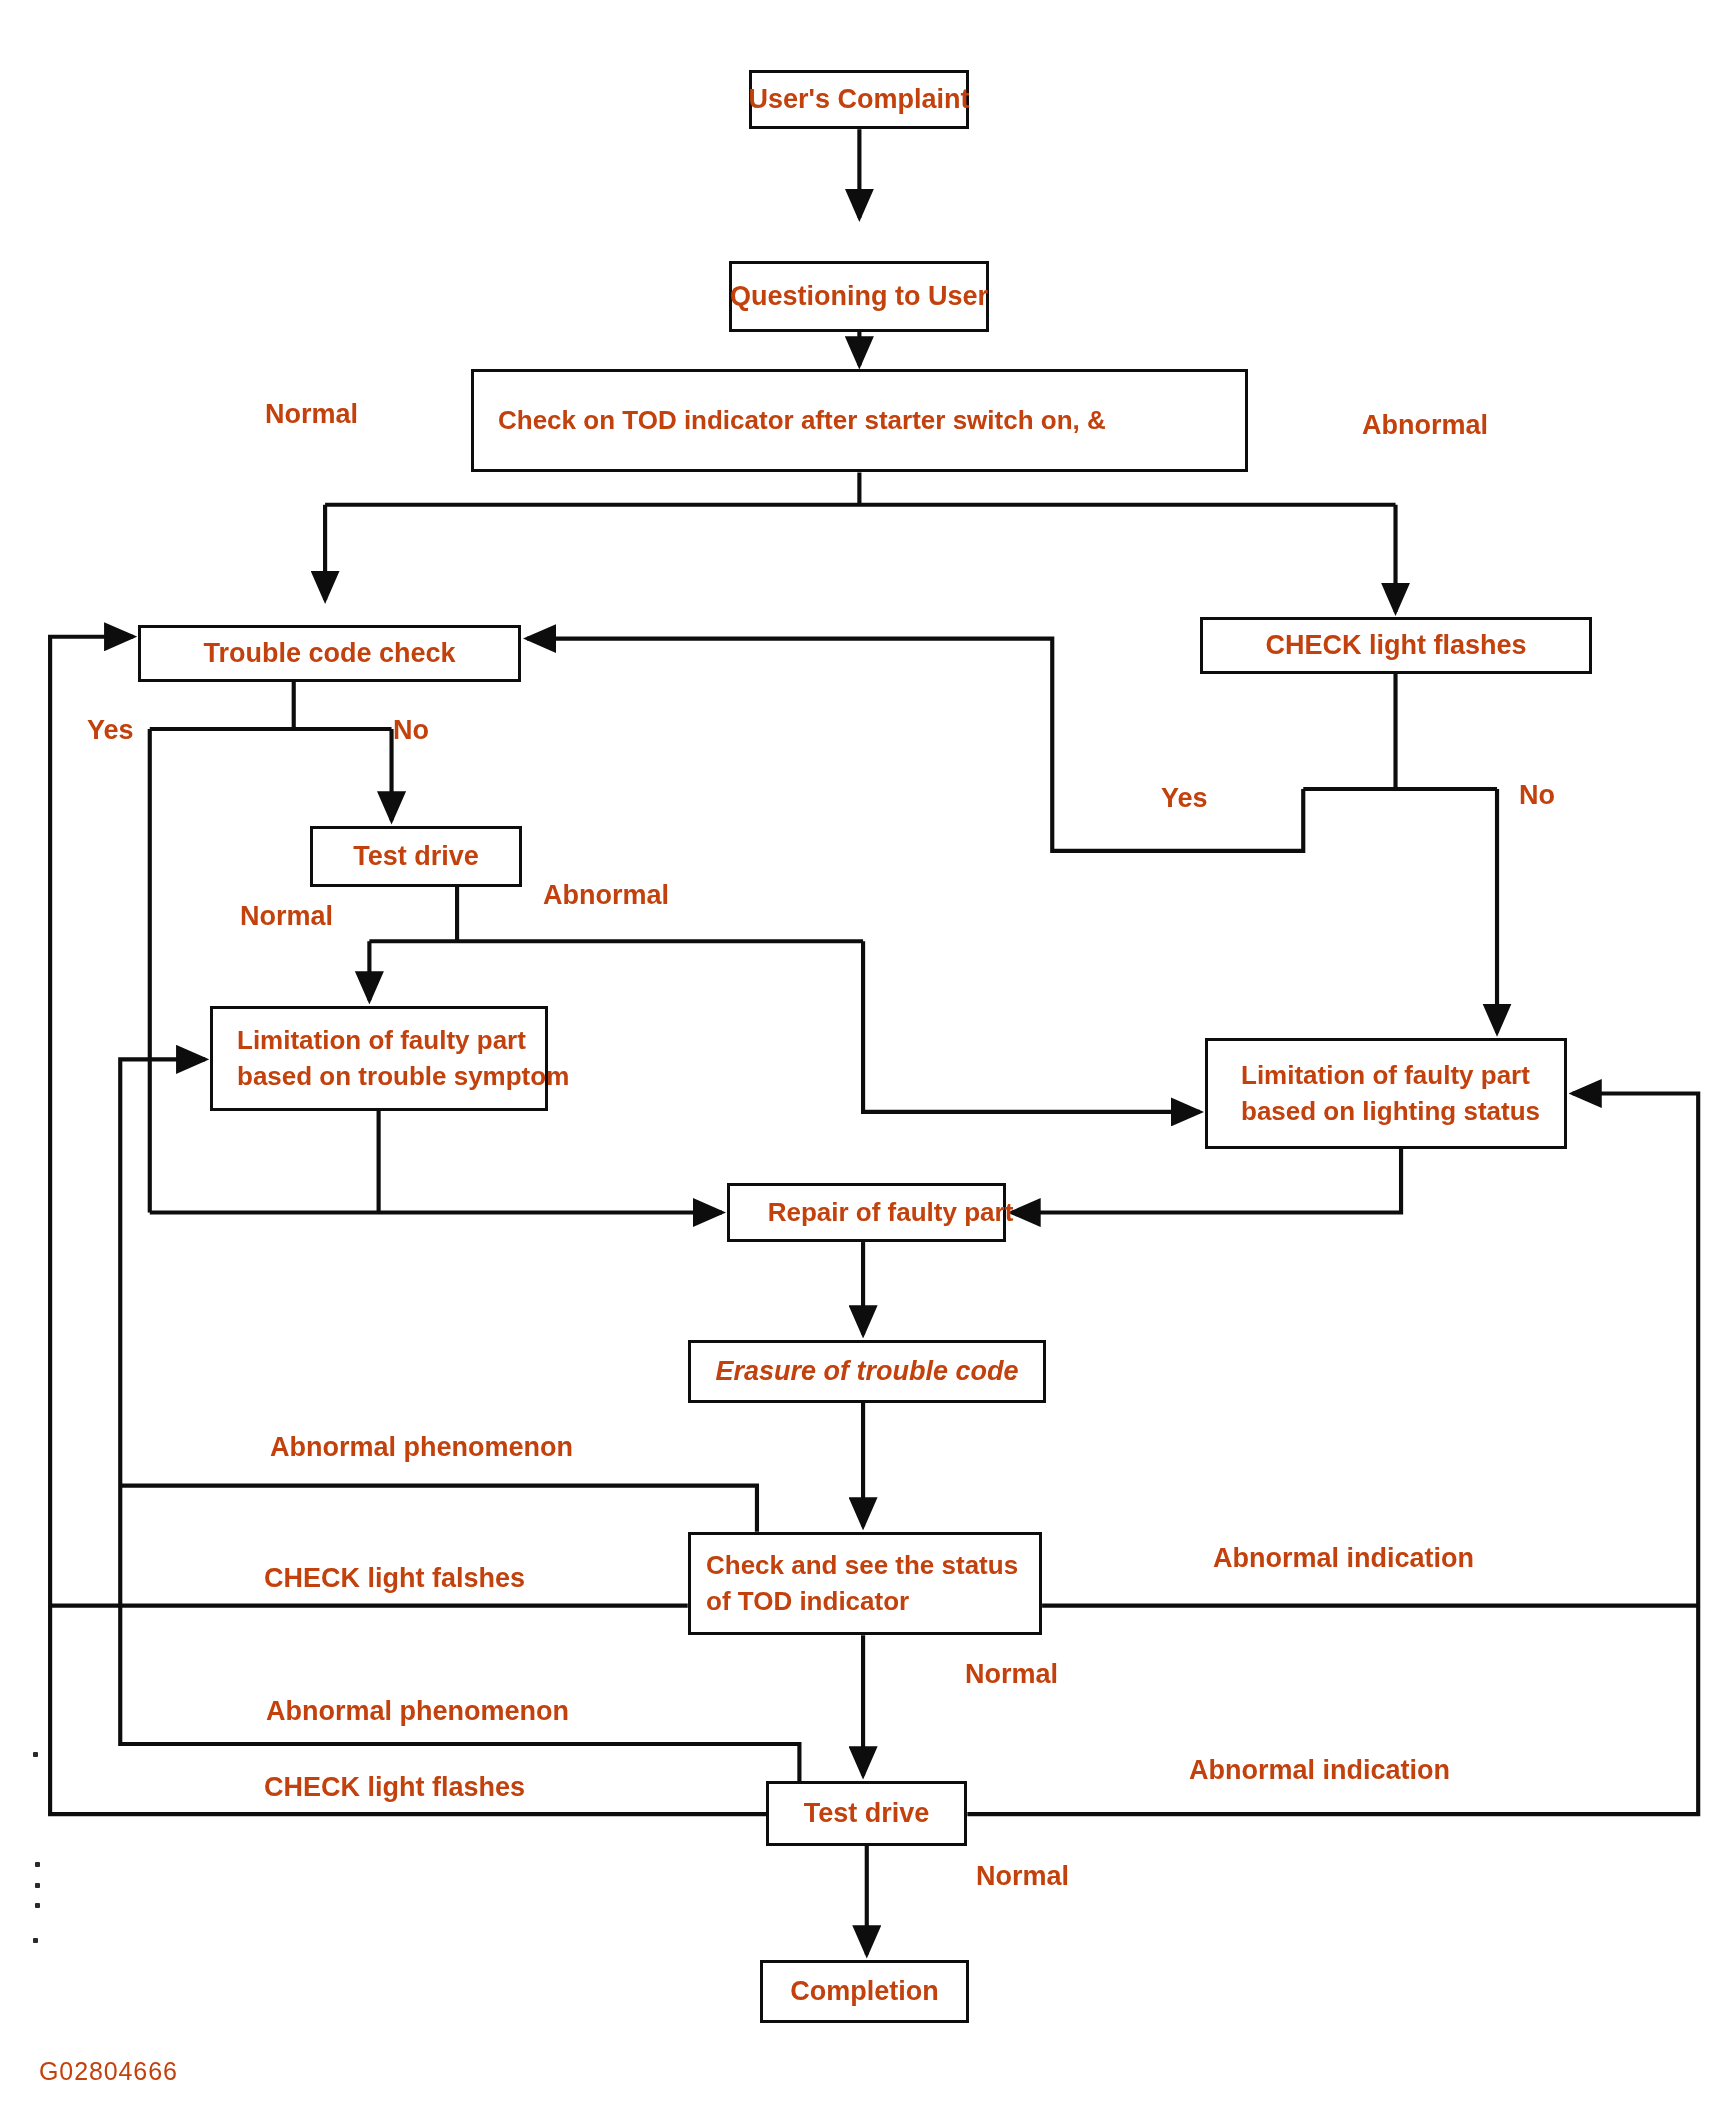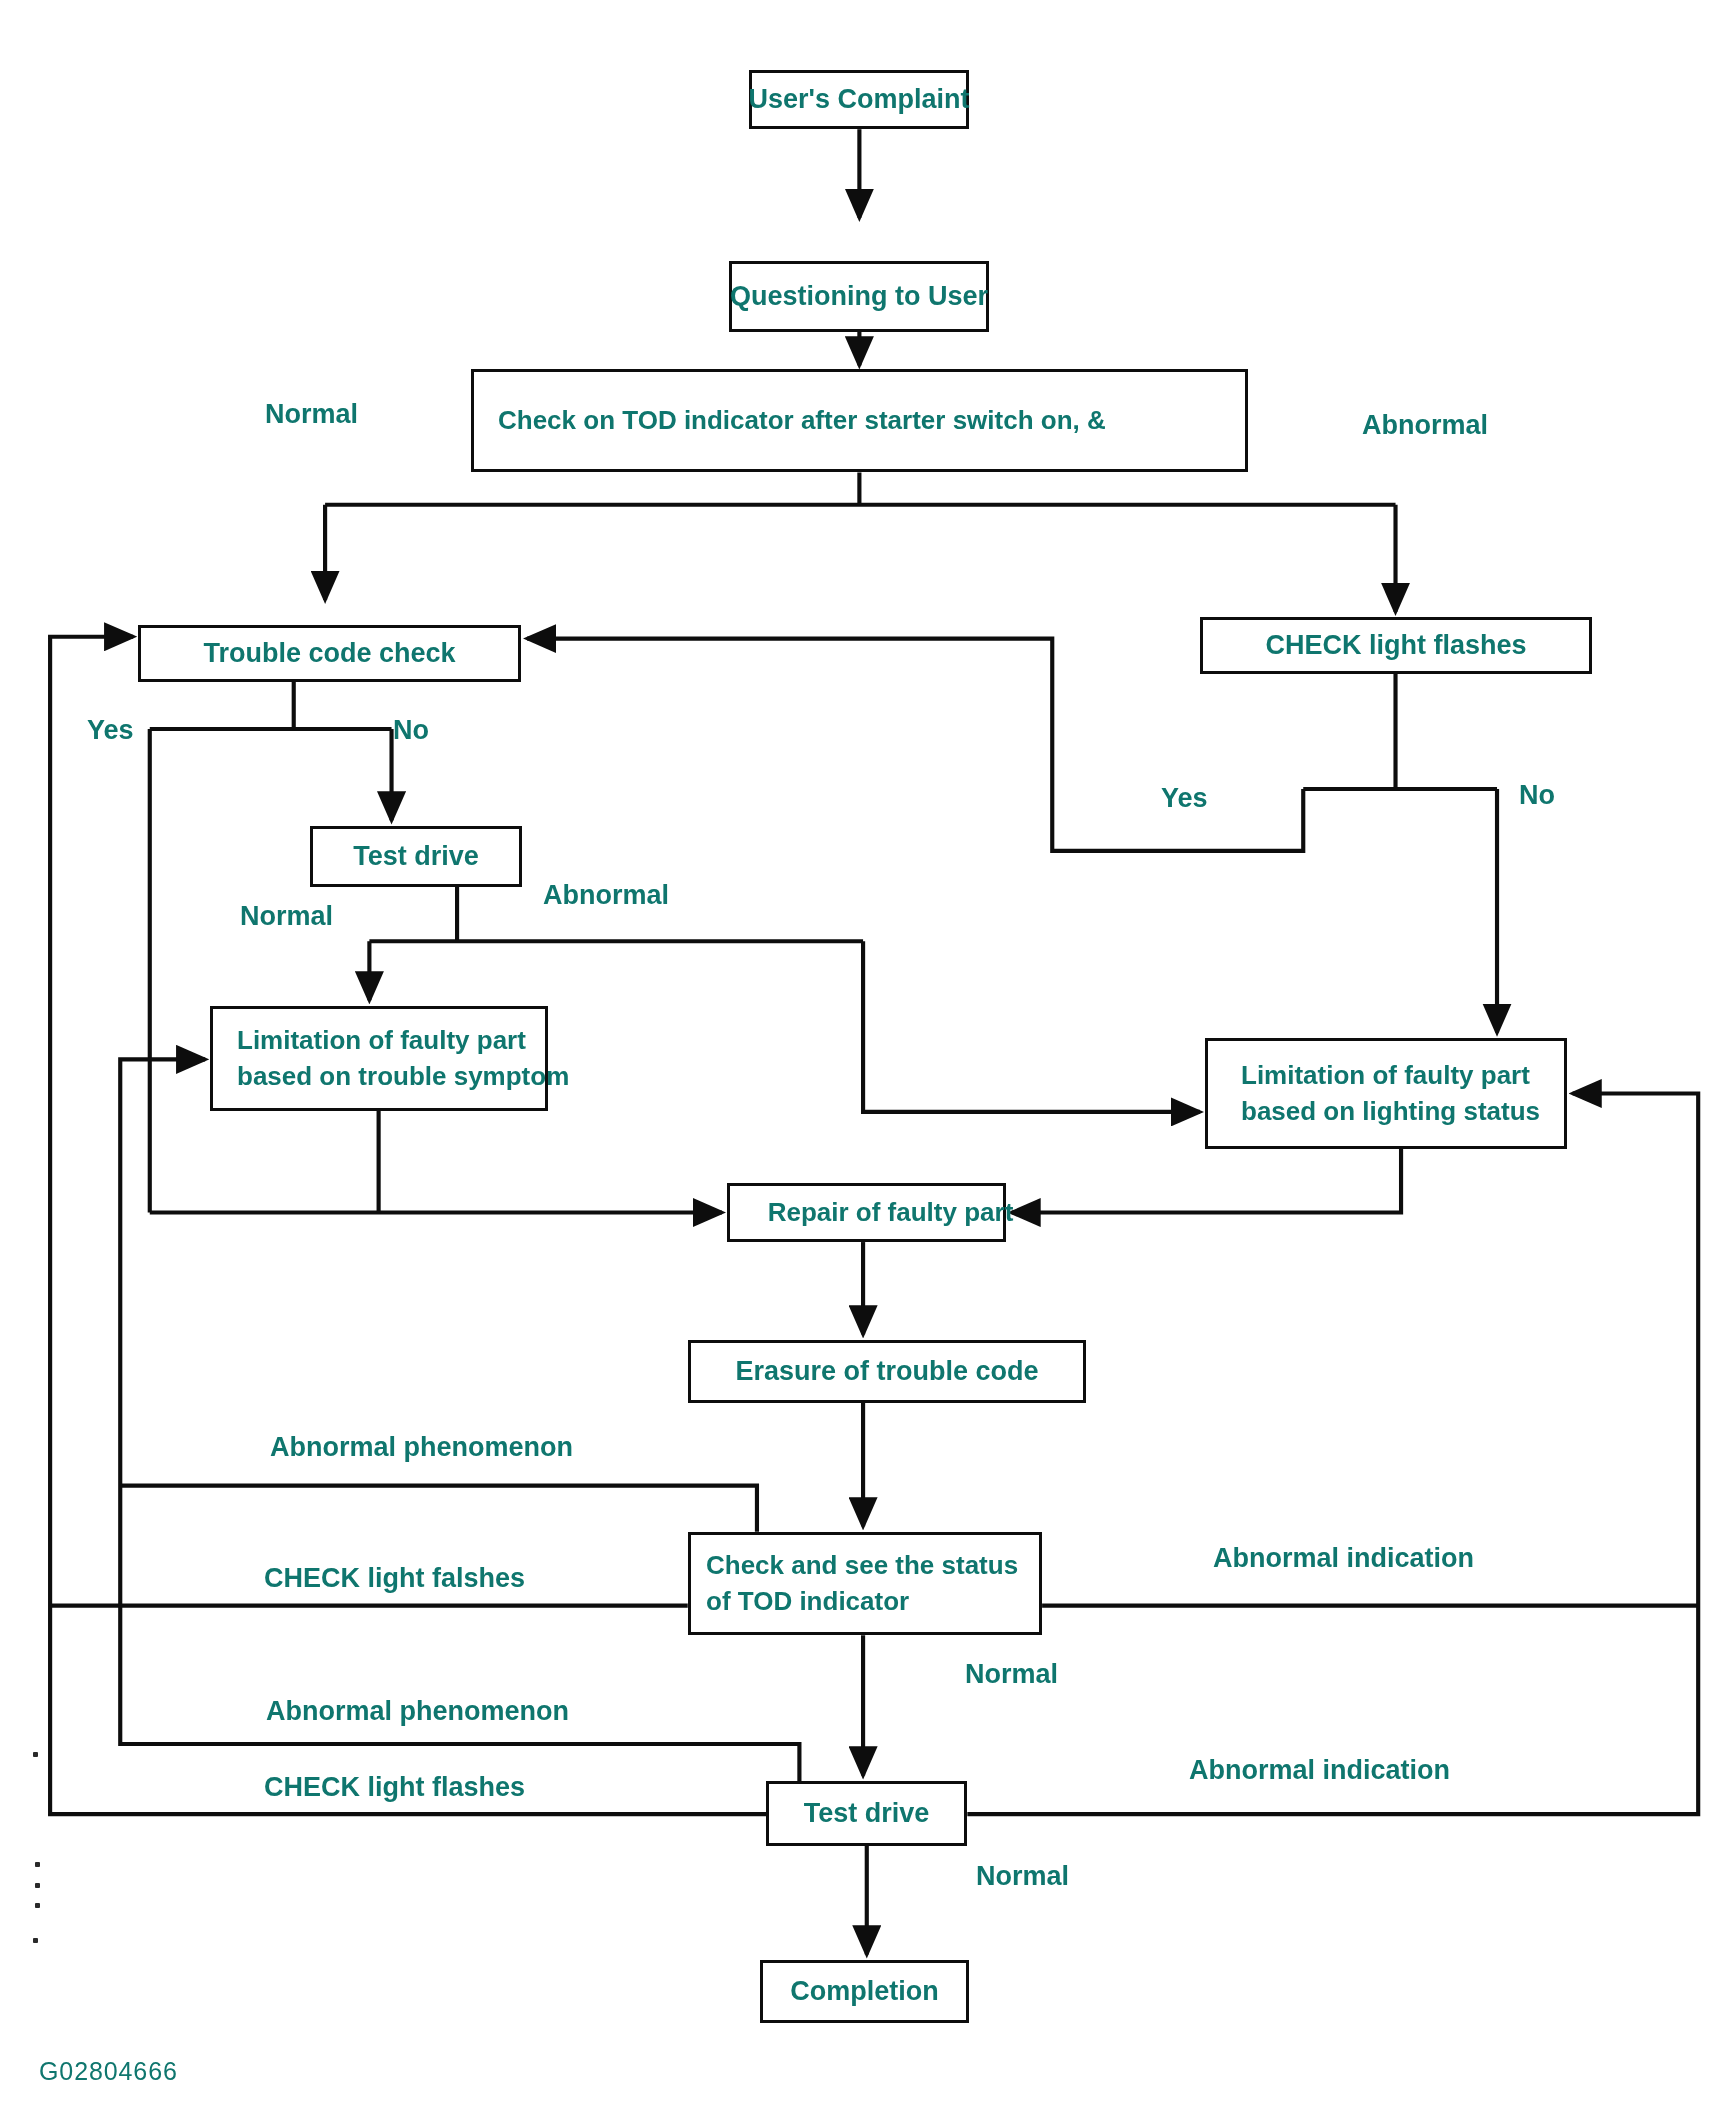--- a/index.html
+++ b/index.html
@@ -1,21 +1,21 @@
 <!DOCTYPE html>
 <html style="font-size:14.8px"><head>
 <meta charset="utf-8">
 <style>
   html,body{margin:0;padding:0;background:#e8e8e8;}
   .canvas{
     position:relative;
     width:1728px;height:2127px;
     background:#ffffff;
     font-family:"Liberation Sans","DejaVu Sans",sans-serif;
-    color:#0f766e;
+    color:#c2410c;
     overflow:hidden;
   }
   svg.wires{position:absolute;left:0;top:0;width:1728px;height:2127px;}
   svg.wires polyline{fill:none;stroke:#0d0d0d;stroke-width:4.5;}
   .node{
     position:absolute;
     border:3.7px solid #0d0d0d;
     background:#ffffff;
     display:flex;
     flex-direction:column;
@@ -127,21 +127,21 @@
 
   <div class="node leftalign" style="left:1205px;top:1038px;width:362px;height:111px;padding-left:33px;font-size:26px;">
     <span>Limitation of faulty part</span>
     <span>based on lighting status</span>
   </div>
 
   <div class="node" style="left:727px;top:1183px;width:279px;height:59px;font-size:26px;padding-left:48px;">
     <span>Repair of faulty part</span>
   </div>
 
-  <div class="node" style="left:688px;top:1340px;width:398px;height:63px;">
+  <div class="node" style="left:688px;top:1340px;width:358px;height:63px;font-style:italic;">
     <span>Erasure of trouble code</span>
   </div>
 
   <div class="node leftalign" style="left:688px;top:1532px;width:354px;height:103px;padding-left:15px;font-size:26px;">
     <span>Check and see the status</span>
     <span>of TOD indicator</span>
   </div>
 
   <div class="node" style="left:766px;top:1781px;width:201px;height:65px;">
     <span>Test drive</span>

